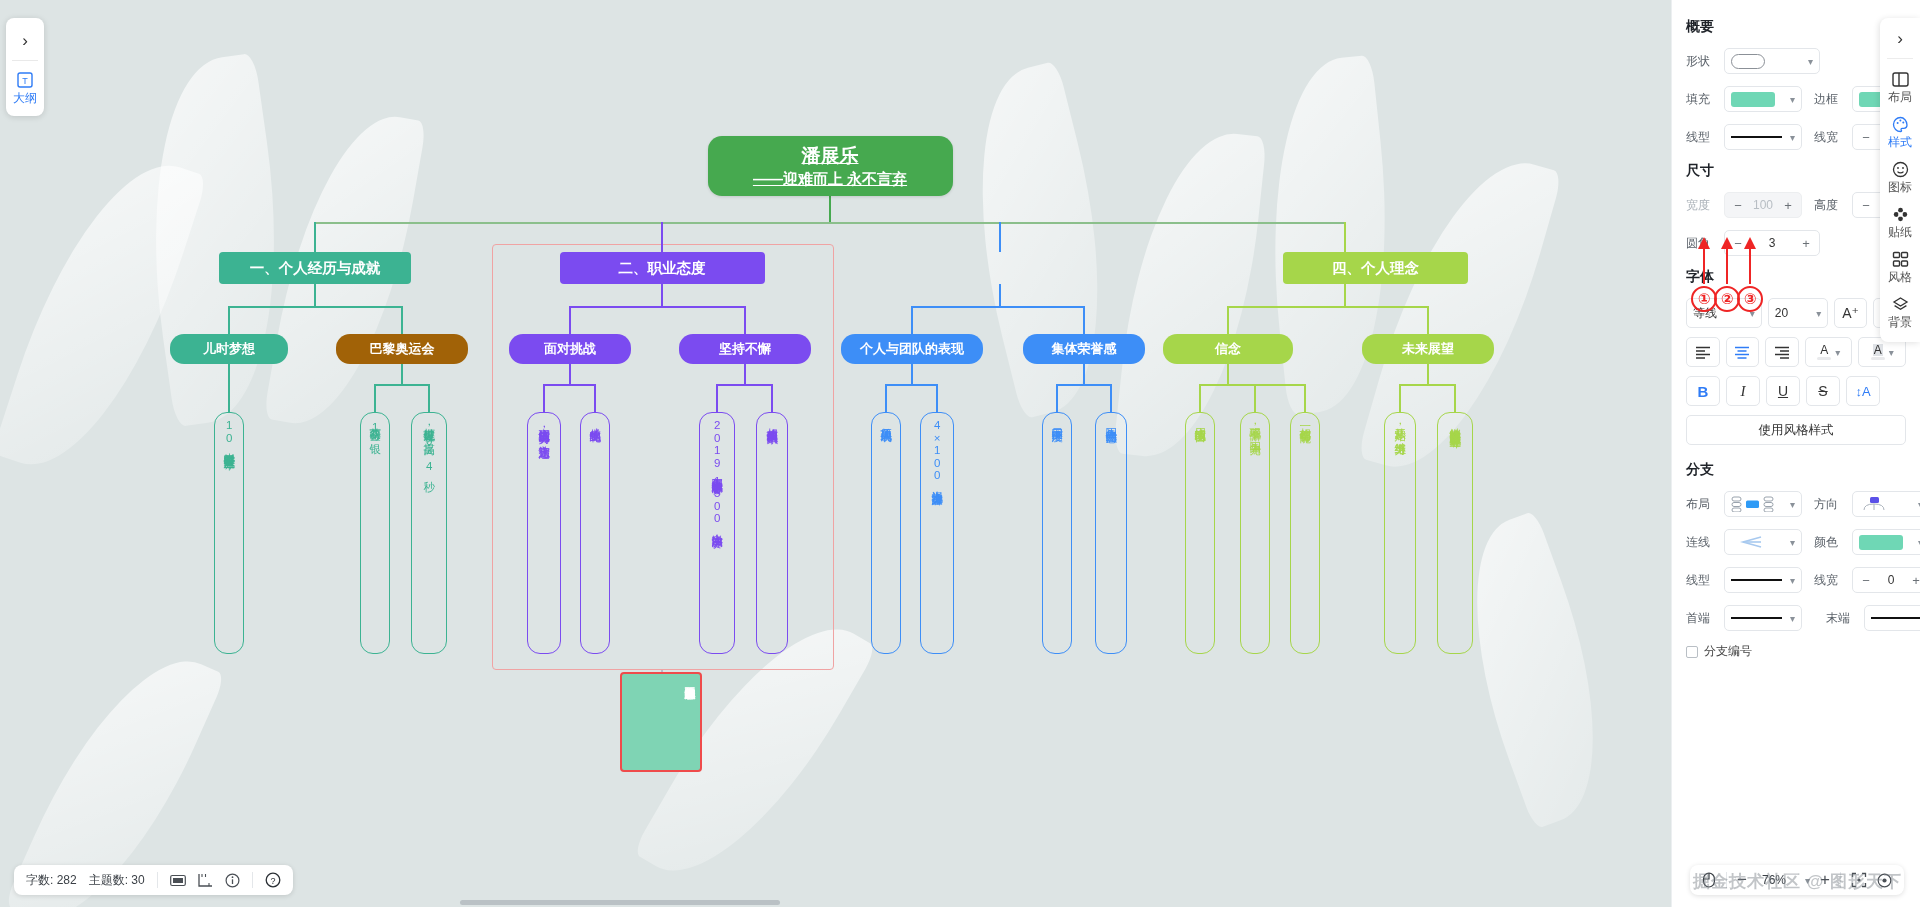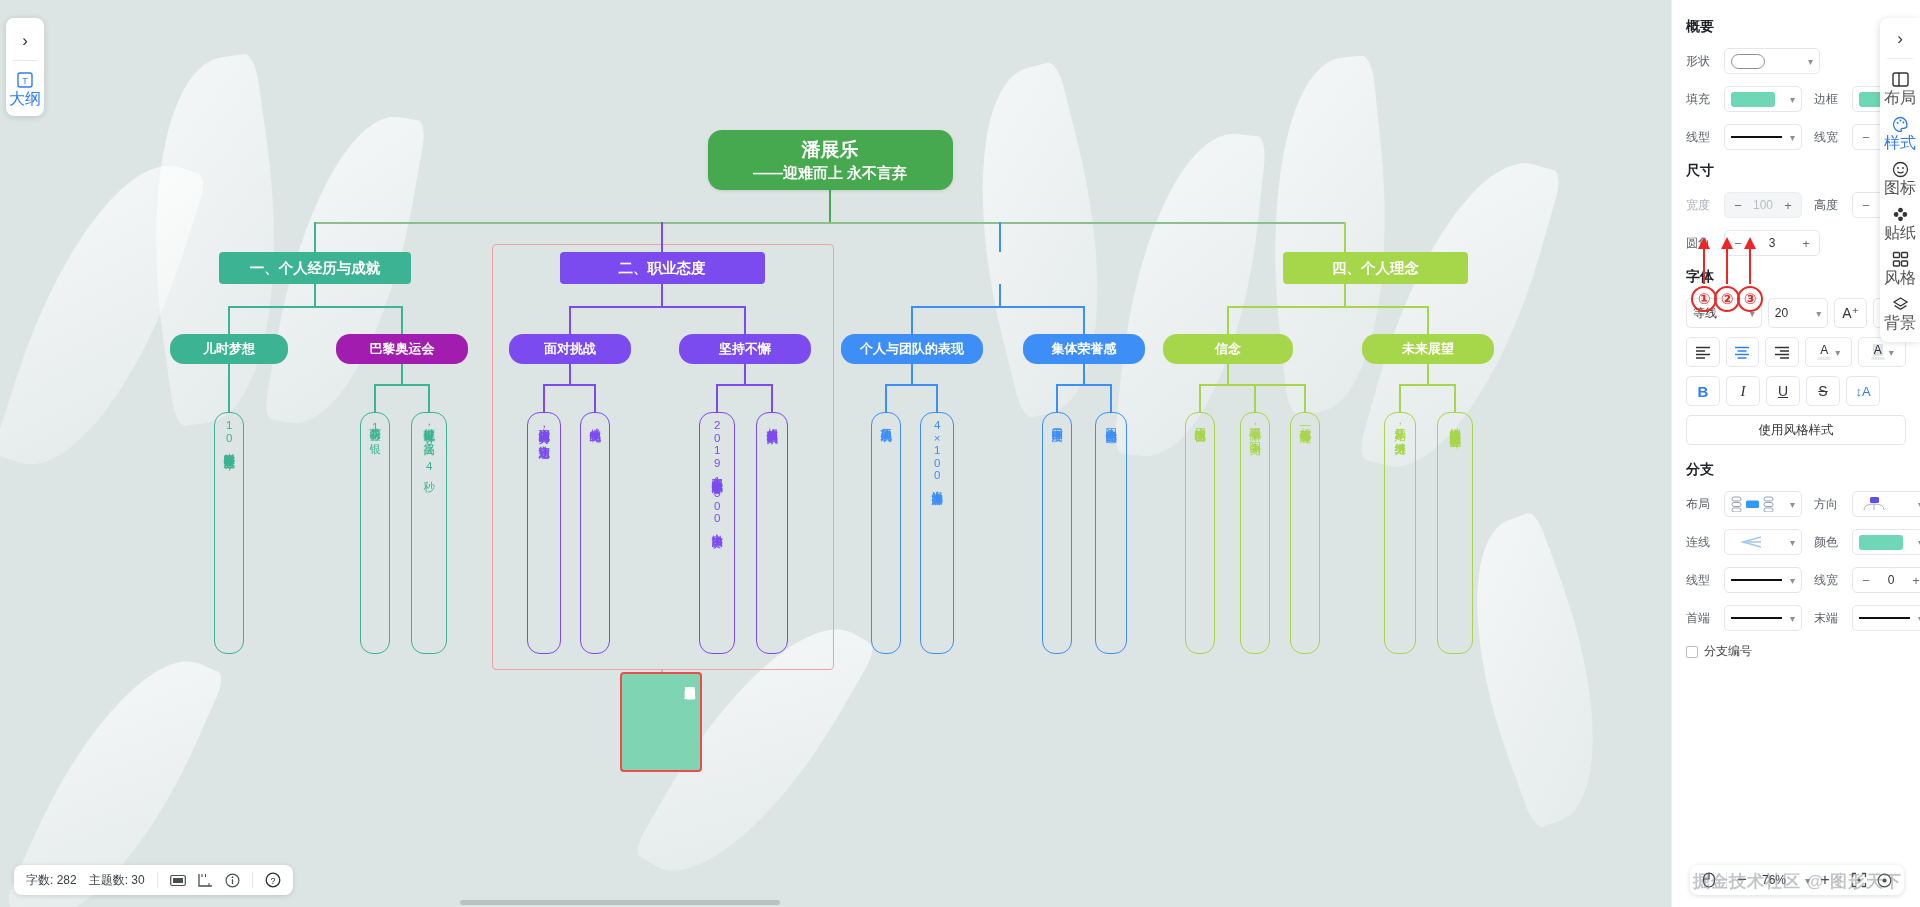--- a/index.html
+++ b/index.html
@@ -28,21 +28,21 @@
     position: absolute; left: 6px; top: 18px; width: 38px;
     background: #fff; border-radius: 8px;
     box-shadow: 0 1px 6px rgba(0,0,0,.14);
     padding: 6px 0 8px; z-index: 40;
   }
   #left-toolbar .chev { height: 34px; display:flex; align-items:center; justify-content:center;
       font-size: 17px; color:#333; cursor:pointer; }
   #left-toolbar .sep { height:1px; background:#e9e9e9; margin: 2px 6px 6px; }
   .tool-item { display:flex; flex-direction:column; align-items:center; gap:2px; cursor:pointer; padding:3px 0;}
   .tool-item .glyph { width:20px;height:20px;display:flex;align-items:center;justify-content:center; }
-  .tool-item .lbl { font-size: 16px; color:#555; line-height:13px;}
+  .tool-item .lbl { font-size: 12px; color:#555; line-height:13px;}
   .tool-item.active .lbl { color:#2f7cf6; }
 
   
   #right-rail {
     position: absolute; right: 0px; top: 18px; width: 40px;
     background:#fff; border-radius: 8px 0 0 8px;
     box-shadow: -1px 1px 6px rgba(0,0,0,.12);
     padding: 4px 0 8px; z-index: 40;
   }
   #right-rail .chev { height:34px; display:flex;align-items:center;justify-content:center;font-size:17px;color:#333;cursor:pointer;}
@@ -160,21 +160,21 @@
   <div class="leaf" style="left:290px;top:110px;width:110px;height:320px;transform:rotate(10deg);"></div>
   <div class="leaf" style="left:60px;top:640px;width:110px;height:300px;transform:rotate(24deg);"></div>
   <div class="leaf" style="left:980px;top:70px;width:120px;height:340px;transform:rotate(-14deg);"></div>
   <div class="leaf" style="left:1130px;top:130px;width:120px;height:330px;transform:rotate(6deg);"></div>
   <div class="leaf" style="left:1270px;top:60px;width:120px;height:350px;transform:rotate(-6deg);"></div>
   <div class="leaf" style="left:1400px;top:150px;width:120px;height:330px;transform:rotate(16deg);"></div>
   <div class="leaf" style="left:1480px;top:520px;width:110px;height:300px;transform:rotate(-20deg);"></div>
   <div class="leaf" style="left:700px;top:600px;width:110px;height:300px;transform:rotate(30deg);"></div>
 
   <div id="map">
-      <div class="node root" style="left: 707.5px; top: 130px; width: 245px; height: 60px; background: rgb(70, 169, 79); flex-direction: column;">
+      <div class="node root" style="left: 707.5px; top: 136px; width: 245px; height: 60px; background: rgb(70, 169, 79); flex-direction: column; text-decoration: underline;">
         <span>潘展乐</span>
         <span class="sub">——迎难而上  永不言弃</span>
       </div>
       <div class="edge" style="left: 829px; top: 190px; width: 0px; height: 32px; border-left: 2px solid rgb(70, 169, 79);"></div>
       <div class="edge" style="left: 315px; top: 222px; width: 1030px; height: 0px; border-top: 2px solid rgb(139, 191, 139);"></div>
       <div class="edge" style="left: 314px; top: 222px; width: 0px; height: 30px; border-left: 2px solid rgb(60, 179, 146);"></div>
       <div class="node lvl2" style="left: 219px; top: 252px; width: 192px; height: 32px; background: rgb(60, 179, 146);">
         <span>一、个人经历与成就</span>
       </div>
       <div class="edge" style="left: 314px; top: 284px; width: 0px; height: 22px; border-left: 2px solid rgb(60, 179, 146);"></div>
@@ -182,21 +182,21 @@
       <div class="edge" style="left: 228px; top: 306px; width: 0px; height: 28px; border-left: 2px solid rgb(60, 179, 146);"></div>
       <div class="node lvl3" style="left: 170px; top: 334px; width: 118px; height: 30px; background: rgb(60, 179, 146);">
         <span>儿时梦想</span>
       </div>
       <div class="edge" style="left: 228px; top: 364px; width: 0px; height: 20px; border-left: 2px solid rgb(60, 179, 146);"></div>
       <div class="edge" style="left: 228px; top: 384px; width: 0px; height: 28px; border-left: 2px solid rgb(60, 179, 146);"></div>
       <div class="node lvl4" style="left: 214px; top: 412px; width: 30px; height: 242px; border-color: rgb(60, 179, 146); color: rgb(60, 179, 146);">
         <span>10岁时季升表示要当世界冠军</span>
       </div>
       <div class="edge" style="left: 401px; top: 306px; width: 0px; height: 28px; border-left: 2px solid rgb(60, 179, 146);"></div>
-      <div class="node lvl3" style="left: 336px; top: 334px; width: 132px; height: 30px; background: #a21caf;">
+      <div class="node lvl3" style="left: 336px; top: 334px; width: 132px; height: 30px; background: #a16207;">
         <span>巴黎奥运会</span>
       </div>
       <div class="edge" style="left: 401px; top: 364px; width: 0px; height: 20px; border-left: 2px solid rgb(60, 179, 146);"></div>
       <div class="edge" style="left: 375px; top: 384px; width: 54px; height: 0px; border-top: 2px solid rgb(60, 179, 146);"></div>
       <div class="edge" style="left: 374px; top: 384px; width: 0px; height: 28px; border-left: 2px solid rgb(60, 179, 146);"></div>
       <div class="node lvl4" style="left: 360px; top: 412px; width: 30px; height: 242px; border-color: rgb(60, 179, 146); color: rgb(60, 179, 146);">
         <span>获得两金1银</span>
       </div>
       <div class="edge" style="left: 428px; top: 384px; width: 0px; height: 28px; border-left: 2px solid rgb(60, 179, 146);"></div>
       <div class="node lvl4" style="left: 411px; top: 412px; width: 36px; height: 242px; border-color: rgb(60, 179, 146); color: rgb(60, 179, 146);">
@@ -610,21 +610,21 @@
       </span>
     </div>
   </div>
 
   <div class="row">
     <span class="lab">首端</span>
     <div class="ctl" style="width:78px;flex:none;">
       <span class="linepv"></span>
       <span class="caret">▾</span>
     </div>
-    <span class="lab" style="margin-left:4px;">末端</span>
+    <span class="lab" style="margin-left:16px;">末端</span>
     <div class="ctl" style="width:78px;flex:none;">
       <span class="linepv"></span>
       <span class="caret">▾</span>
     </div>
   </div>
 
   <div class="chk">
     <span class="box"></span>
     <span>分支编号</span>
   </div>

